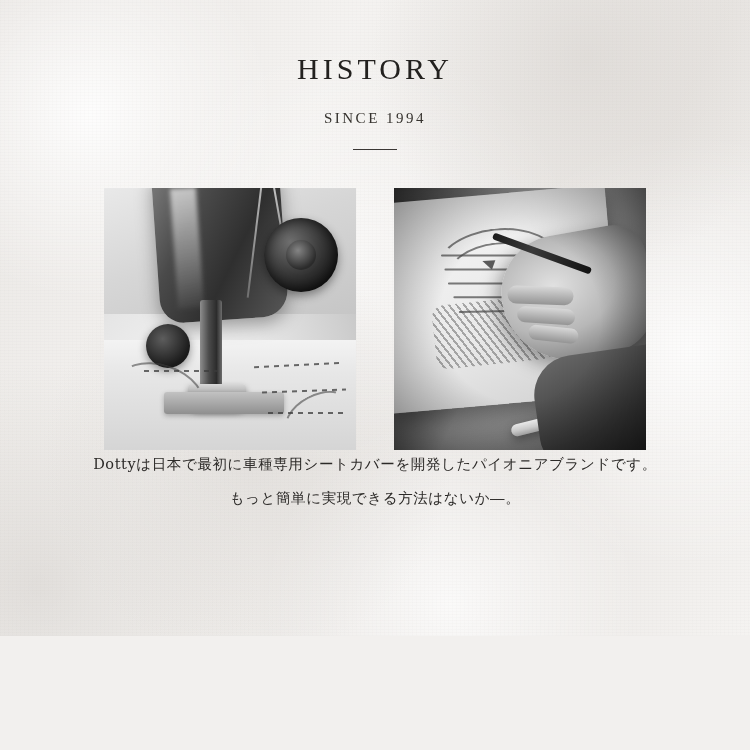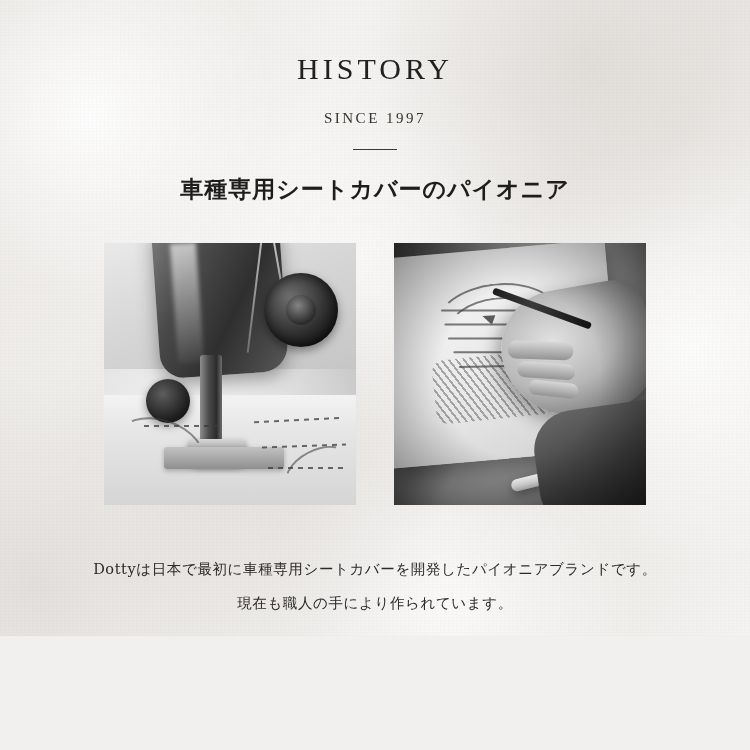--- a/index.html
+++ b/index.html
@@ -292,46 +292,44 @@
     background: linear-gradient(160deg, #6f6a64 0%, #3b3834 60%, #1d1b19 100%);
     border-radius: 40px 10px 0 30px;
     transform: rotate(-8deg);
   }
   .sk-vignette {
     position: absolute; inset: 0;
     background: radial-gradient(ellipse at 50% 50%, rgba(0,0,0,0) 45%, rgba(0,0,0,0.45) 100%);
   }
 
   .body-copy {
-    margin: 8px auto;
-    padding-top: 42px;
+    margin: 0 auto;
     width: 640px;
   }
   .body-copy p {
     margin: 0 0 6px 0;
     font-family: "DejaVu Serif", serif;
     font-size: 14.5px;
     line-height: 28px;
     color: #2c2a28;
     letter-spacing: 0.6px;
   }
 </style>
 </head>
 <body>
 
 <div class="page">
   <div class="content">
 
     <h1 class="history-title">HISTORY</h1>
 
-    <p class="since">SINCE 1997</p>
+    <p class="since">SINCE 1994</p>
 
     <div class="rule"></div>
 
-    <h2 class="headline">車種専用シートカバーのパイオニア</h2>
 
     <div class="photos">
 
       <div class="photo sewing">
         <div class="sew-bg-top"></div>
         <div class="sew-bed"></div>
         <div class="sew-arm"></div>
         <div class="sew-arm-hilite"></div>
         <div class="sew-thread-rod"></div>
         <div class="sew-thread-rod2"></div>
@@ -372,17 +370,17 @@
         <div class="sk-pencil-tip"></div>
         <div class="sk-whitepen"></div>
         <div class="sk-sleeve"></div>
         <div class="sk-vignette"></div>
       </div>
 
     </div>
 
     <div class="body-copy">
       <p>Dottyは日本で最初に車種専用シートカバーを開発したパイオニアブランドです。</p>
-      <p>現在も職人の手により作られています。</p>
+      <p>もっと簡単に実現できる方法はないか―。</p>
     </div>
 
   </div>
 </div>
 
 </body></html>

